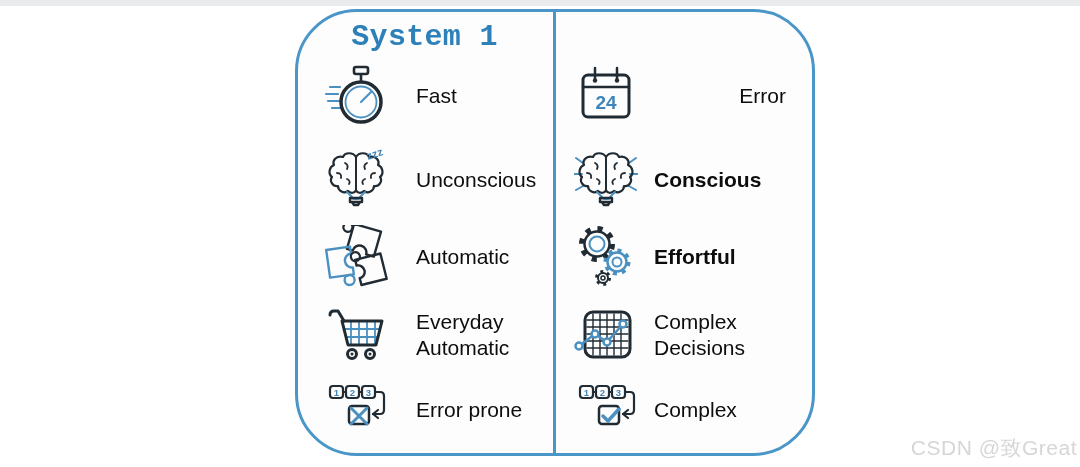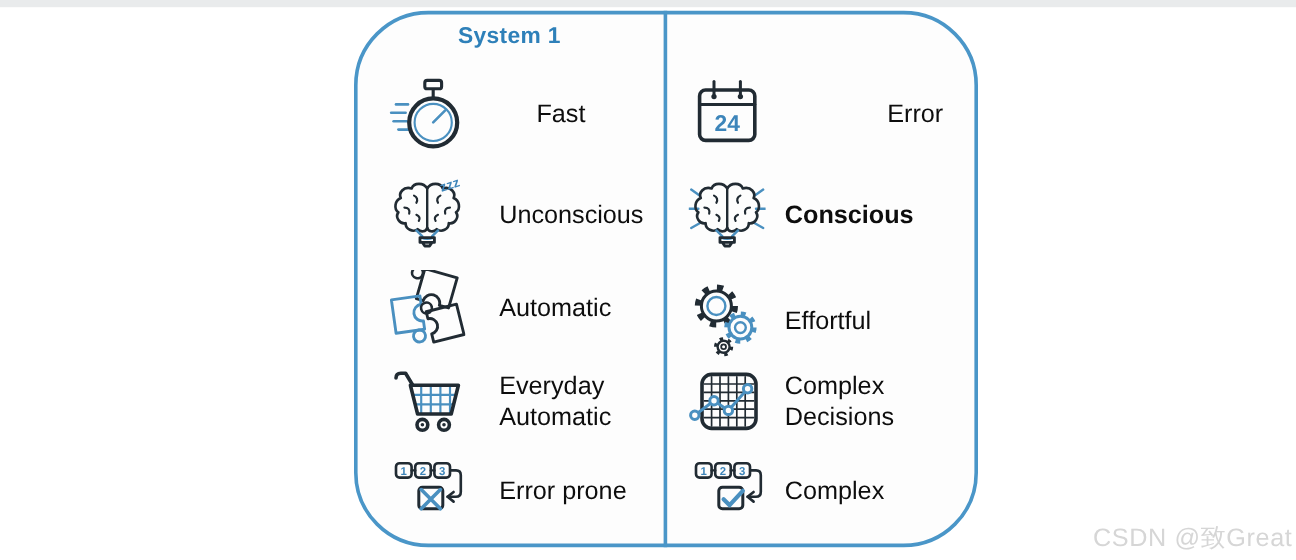--- a/index.html
+++ b/index.html
@@ -2,22 +2,22 @@
 <html><head>
 <meta charset="utf-8">
 <style>
   * { margin:0; padding:0; box-sizing:border-box; }
   body { background:#ffffff; font-family:"Liberation Sans", sans-serif; }
   .canvas { position:relative; width:1080px; height:467px; background:#ffffff; overflow:hidden; }
   .top-strip { position:absolute; top:0; left:0; width:1080px; height:6px; background:#e9ebec; }
   .panel { position:absolute; left:295px; top:9px; width:520px; height:447px;
            border:3px solid #4a96c8; border-radius:62px; background:#fdfdfd; }
   .divider { position:absolute; left:553px; top:9px; width:3px; height:447px; background:#4a96c8; }
-  .col-title { position:absolute; top:20px; text-align:center; font-size:19px; font-weight:bold;
-               color:#2e80b9; letter-spacing:.3px; }
+  .col-title { position:absolute; top:20px; text-align:center; font-size:30px; font-weight:bold;
+               color:#2e80b9; letter-spacing:.3px;font-family:Liberation Mono, monospace; }
   .col-title.left { left:295px; width:259px; }
   .col-title.right { left:556px; width:259px; }
   .row { position:absolute; display:flex; align-items:center; height:68px; }
   .icon-box { width:68px; height:68px; display:flex; align-items:center; justify-content:center; flex:0 0 68px; }
   .label { font-size:21px; color:#0d0d0d; line-height:1.22; width:132px; }
   .col-left .label { margin-left:26px; }
   .col-right .label { margin-left:14px; }
   .watermark { position:absolute; right:3px; bottom:5px; font-size:21px; color:#d6d6d6; letter-spacing:.5px; }
   svg { display:block; }
   .st-dark { stroke:#212b33; fill:none; stroke-linecap:round; stroke-linejoin:round; }
@@ -30,21 +30,21 @@
 <div class="canvas">
   <div class="top-strip"></div>
 
   <div class="panel"></div>
   <div class="divider"></div>
 
   <div class="col-title left">System 1</div>
 
   <div class="col-left">
 
-    <div class="row" style="left:322px; top:62px;gap:31px;">
+    <div class="row" style="left:322px; top:62px;">
       <div class="icon-box">
         <svg width="64" height="64" viewBox="0 0 64 64">
           <line class="st-blue" stroke-width="2.2" x1="6" y1="23" x2="16" y2="23"></line>
           <line class="st-blue" stroke-width="2.2" x1="2" y1="30" x2="14" y2="30"></line>
           <line class="st-blue" stroke-width="2.2" x1="4" y1="37" x2="15" y2="37"></line>
           <line class="st-blue" stroke-width="2.2" x1="8" y1="44" x2="17" y2="44"></line>
           <rect class="st-dark" stroke-width="2.6" x="30" y="3" width="14" height="7" rx="2"></rect>
           <line class="st-dark" stroke-width="2.6" x1="37" y1="11" x2="37" y2="17"></line>
           <circle class="st-dark" stroke-width="3.5" cx="37" cy="38" r="20"></circle>
           <circle class="st-blue" stroke-width="1.8" cx="37" cy="38" r="15.5"></circle>
@@ -165,21 +165,21 @@
             <path class="st-dark" stroke-width="1.8" d="M21 15 q4 2 2 6 M13 25 q5 0 4 5 M23 31 q4 2 2 5"></path>
           </g>
           <line class="st-dark" stroke-width="2" x1="32" y1="8" x2="32" y2="42"></line>
           <path class="st-blue" stroke-width="2" d="M23 44 L28 49 M41 44 L36 49 M27 50 Q32 52 37 50"></path>
           <path class="st-dark" stroke-width="2.4" d="M26 50 h12 v4 h-12 z M28 54 l2 3 h4 l2 -3"></path>
         </svg>
       </div>
       <div class="label">Conscious</div>
     </div>
 
-    <div class="row" style="left:572px; top:234px;">
+    <div class="row" style="left:572px; top:223px;font-weight:bold;">
       <div class="icon-box">
         <svg width="64" height="64" viewBox="0 0 64 64">
           <circle cx="23" cy="19" r="15" fill="none" stroke="#212b33" stroke-width="6" stroke-dasharray="5 6.78"></circle>
           <circle cx="23" cy="19" r="12.5" fill="#fdfdfd" stroke="#212b33" stroke-width="2.5"></circle>
           <circle class="st-blue" stroke-width="2" cx="23" cy="19" r="7.5"></circle>
           <circle cx="43" cy="37" r="11" fill="none" stroke="#4a90c0" stroke-width="5" stroke-dasharray="3.8 4.84"></circle>
           <circle cx="43" cy="37" r="9.5" fill="#fdfdfd" stroke="#4a90c0" stroke-width="2.5"></circle>
           <circle class="st-blue" stroke-width="2" cx="43" cy="37" r="4.5"></circle>
           <circle cx="29" cy="53" r="6" fill="none" stroke="#212b33" stroke-width="4" stroke-dasharray="2.6 3.68"></circle>
           <circle cx="29" cy="53" r="5" fill="#fdfdfd" stroke="#212b33" stroke-width="2"></circle>

